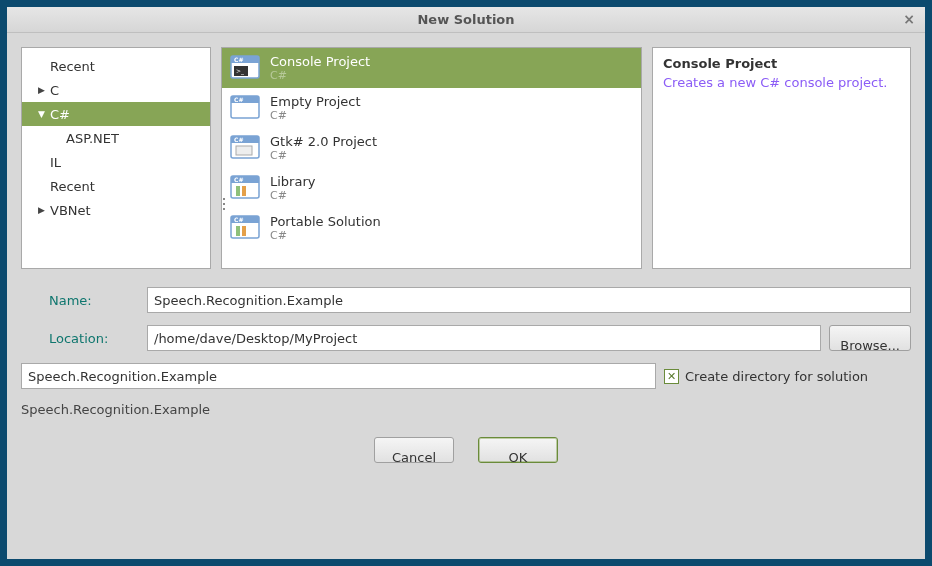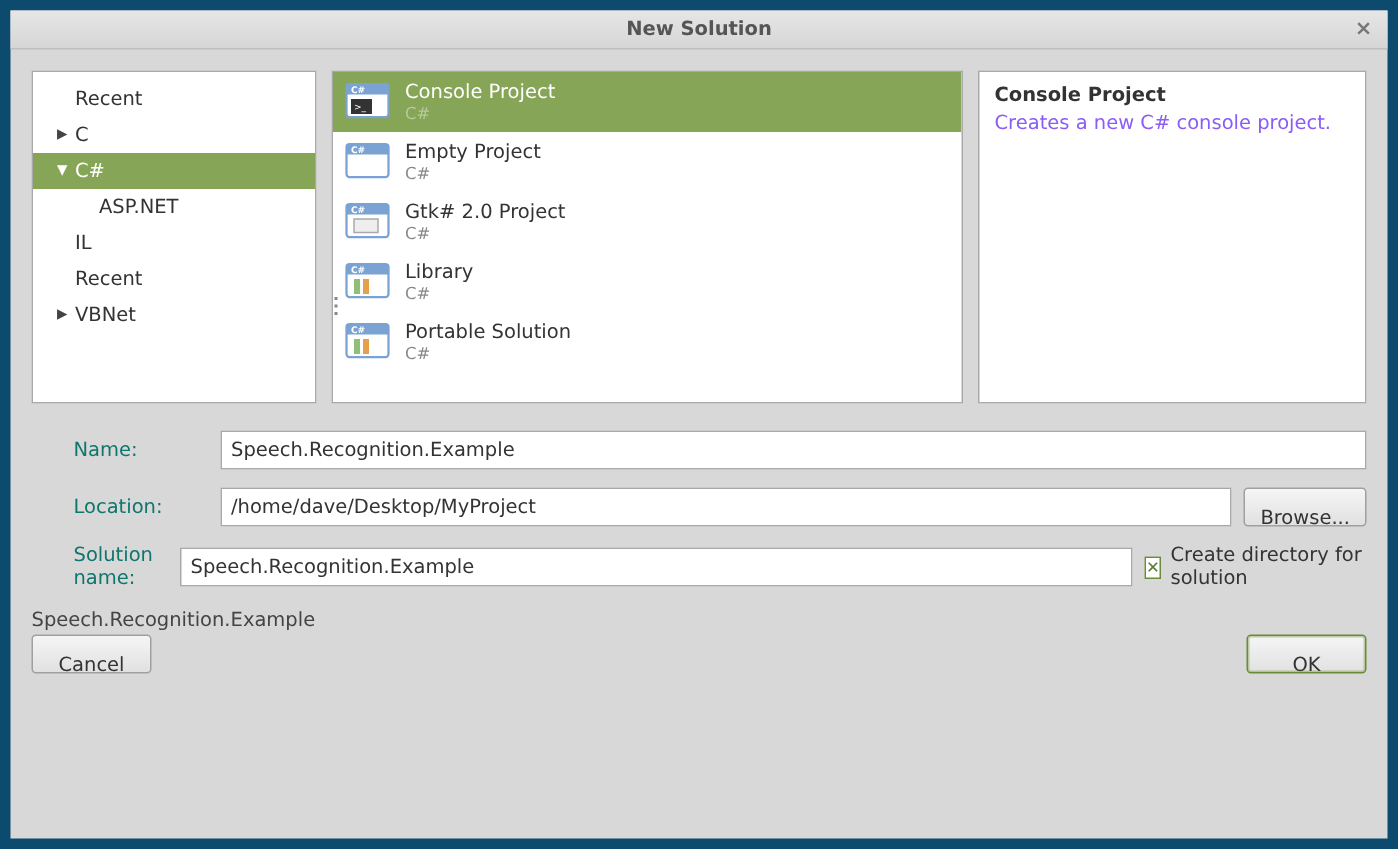--- a/index.html
+++ b/index.html
@@ -189,22 +189,23 @@
   font-size: 11px;
   font-weight: bold;
 }
 .save-info {
   color: #444;
   line-height: 1.35;
   margin-top: 2px;
 }
 .footer-btns {
   display: flex;
-  justify-content: space-between;
+  justify-content: center;
   gap: 24px;
+  margin-top: 18px;
 }
 .solution-row input[type=text] { flex: 0 0 635px; }
 </style>
 </head>
 <body>
 
 <div class="window">
   <div class="titlebar">
     <span>New Solution</span>
     <span class="close">×</span>
@@ -322,21 +323,20 @@
         <input type="text" value="Speech.Recognition.Example" style="">
       </div>
 
       <div class="form-row">
         <label>Location:</label>
         <input type="text" value="/home/dave/Desktop/MyProject" style="">
         <button class="btn btn-browse">Browse...</button>
       </div>
 
       <div class="form-row solution-row">
-        <label>Solution name:</label>
         <input type="text" value="Speech.Recognition.Example" style="">
         <div class="checkbox-wrap">
           <span class="checkbox-box">✕</span>
           <span>Create directory for solution</span>
         </div>
       </div>
 
       <div class="save-info">
         <div>Speech.Recognition.Example</div>
       </div>

